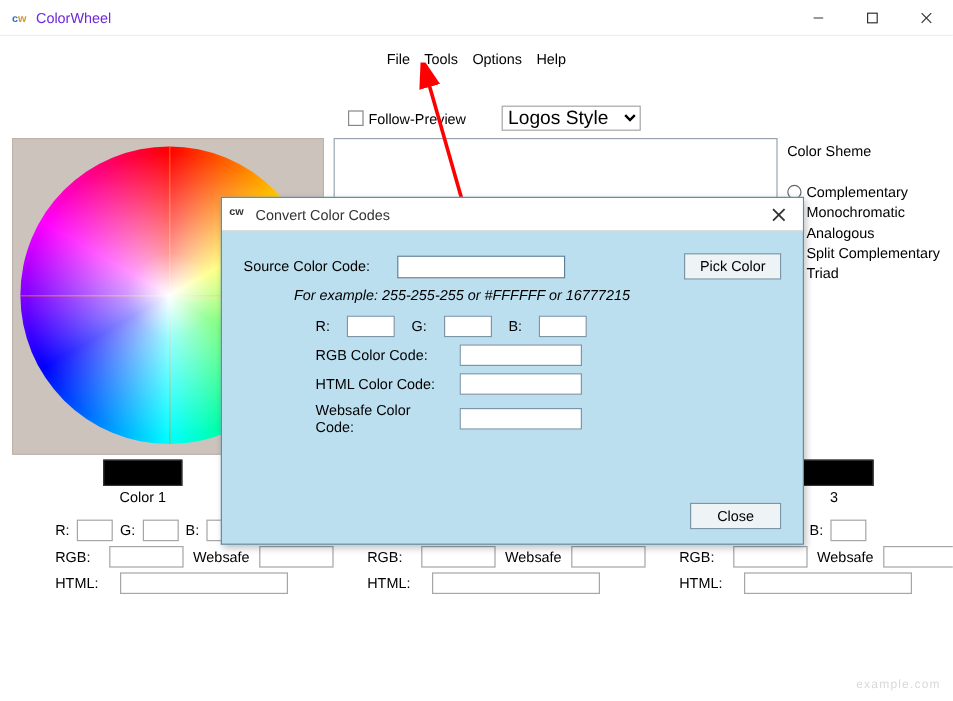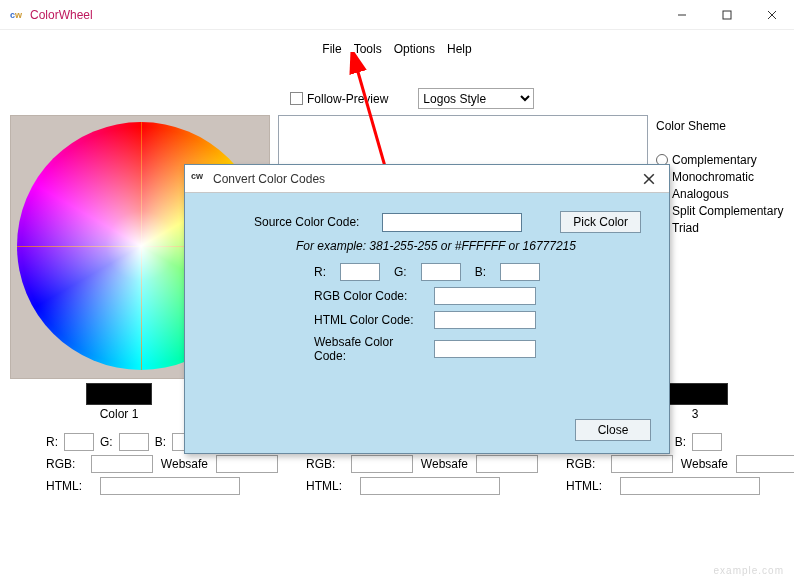--- a/index.html
+++ b/index.html
@@ -2,34 +2,34 @@
 <html><head>
 <meta charset="utf-8">
 <style>
 * { box-sizing: border-box; margin: 0; padding: 0; font-family: "Segoe UI", Tahoma, sans-serif; }
 body { background: #ffffff; width: 794px; height: 584px; overflow: hidden; position: relative; }
 
 .titlebar { height: 30px; background: #ffffff; display: flex; align-items: center; padding-left: 8px; border-bottom: 1px solid #eee; }
 .titlebar .appicon { width: 16px; height: 16px; margin-right: 6px; display: inline-flex; align-items: center; justify-content: center; font-size: 9px; font-weight: bold; }
 .titlebar .appicon .c { color: #3a6ecb; }
 .titlebar .appicon .w { color: #c93; }
-.titlebar .title { font-size: 12px; color: #be185d; }
+.titlebar .title { font-size: 12px; color: #6d28d9; }
 .winbtns { margin-left: auto; display: flex; }
 .winbtn { width: 45px; height: 30px; display: flex; align-items: center; justify-content: center; color: #555; font-size: 12px; }
 .winbtn svg { width: 10px; height: 10px; }
 
 .menubar { display: flex; justify-content: center; gap: 4px; padding: 10px 0 6px 0; font-size: 12px; color: #000; }
 .menubar span { padding: 2px 4px; cursor: default; }
 
 .client { position: relative; width: 100%; height: calc(100% - 50px); padding: 4px 10px 8px 10px; }
 
 .toprow { display: flex; align-items: center; gap: 30px; margin-left: 280px; margin-top: 20px; }
 .checkbox { display: flex; align-items: center; gap: 4px; font-size: 12px; }
 .checkbox .box { width: 13px; height: 13px; border: 1px solid #888; background: #fff; }
-select.styledrop { width: 116px; height: 21px; font-size: 12px; border: 1px solid #a6a6a6; background: #fff; }
+select.styledrop { width: 116px; height: 21px; font-size: 16px; border: 1px solid #a6a6a6; background: #fff; }
 
 .body { display: flex; gap: 8px; margin-top: 6px; }
 .wheelpanel { width: 260px; height: 264px; background: #ccc3bd; border: 1px solid #bdb3ab; position: relative; margin-top:0px;}
 .wheel { position: absolute; left: 6px; top: 6px; width: 248px; height: 248px; border-radius: 50%; background:
   conic-gradient(from 0deg, red, yellow, lime, cyan, blue, magenta, red);
 }
 .wheel::after { content:""; position:absolute; inset:0; border-radius:50%; background: radial-gradient(circle at 50% 50%, rgba(255,255,255,1) 0%, rgba(255,255,255,0.6) 20%, rgba(255,255,255,0) 68%); }
 .wheel .cross1 { position:absolute; left:0; right:0; top:50%; height:1px; background: rgba(255,128,0,0.7);}
 .wheel .cross2 { position:absolute; top:0; bottom:0; left:50%; width:1px; background: rgba(255,128,0,0.7);}
 
@@ -55,21 +55,21 @@
 .midinput { width: 62px; height: 18px; border:1px solid #a6a6a6; background:#fff; font-size:11px; }
 .longinput { width: 140px; height: 18px; border:1px solid #a6a6a6; background:#fff; font-size:11px; }
 .colorcol .lrow { display:flex; align-items:center; gap:8px; margin:4px 0;}
 .colorcol .lrow .lab { width:46px; }
 
 
 .dialog { position:absolute; left: 184px; top: 164px; width: 486px; height: 290px; background: #bcdff0; border: 1px solid #6a8aa0; box-shadow: 2px 3px 6px rgba(0,0,0,0.25);}
 .dialog .dtitle { height: 28px; background: #fff; display:flex; align-items:center; padding-left:6px; font-size:12px; color:#333; border-bottom:1px solid #c7c7c7;}
 .dialog .dtitle .appicon { width:16px; height:16px; margin-right:6px; font-size:9px; font-weight:bold; }
 .dialog .closex { margin-left:auto; width:40px; height:28px; display:flex; align-items:center; justify-content:center; }
-.dialog .dbody { padding: 12px 28px; font-size:12px; position:relative; height: calc(100% - 28px); margin-left: 41px;}
+.dialog .dbody { padding: 12px 18px; font-size:12px; position:relative; height: calc(100% - 28px);}
 .dialog .drow { display:flex; align-items:center; gap:10px; margin:6px 0;}
 .dialog .srcinput { width: 140px; height:19px; border:1px solid #5a7d95; background:#fff;}
 .btn { height: 22px; padding: 0 12px; background: #eef3f6; border:1px solid #7c96a8; font-size:12px; display:inline-flex; align-items:center; justify-content:center; cursor:default;}
 .example { font-style: italic; margin: 4px 0 6px 42px; }
 .swatchbox { width: 48px; height: 20px; background:#d9e6ee; border:1px solid #7c96a8; }
 .dlginput { width: 52px; height:18px; border:1px solid #7c96a8; background:#fff;}
 .dlginput.med { width: 102px; }
 .closebtn-row { position:absolute; right: 18px; bottom: 12px; }
 
 .arrow { position:absolute; left: 348px; top: 52px; pointer-events:none; }
@@ -262,21 +262,21 @@
   </div>
   <div class="dbody">
     <div class="drow">
       <span style="width:118px;">Source Color Code:</span>
       <input class="srcinput" style="">
       <span style="flex:1"></span>
       <span class="btn">
           <span>Pick Color</span>
         </span>
     </div>
-    <div class="example">For example: 381-255-255 or #FFFFFF or 16777215</div>
+    <div class="example">For example: 255-255-255 or #FFFFFF or 16777215</div>
 
 
     <div class="drow" style="margin-top:10px; margin-left:60px; gap:14px;">
       <span>R:</span>
         <input class="dlginput" style="width: 40px;">
       <span>G:</span>
         <input class="dlginput" style="width: 40px;">
       <span>B:</span>
         <input class="dlginput" style="width: 40px;">
     </div>

